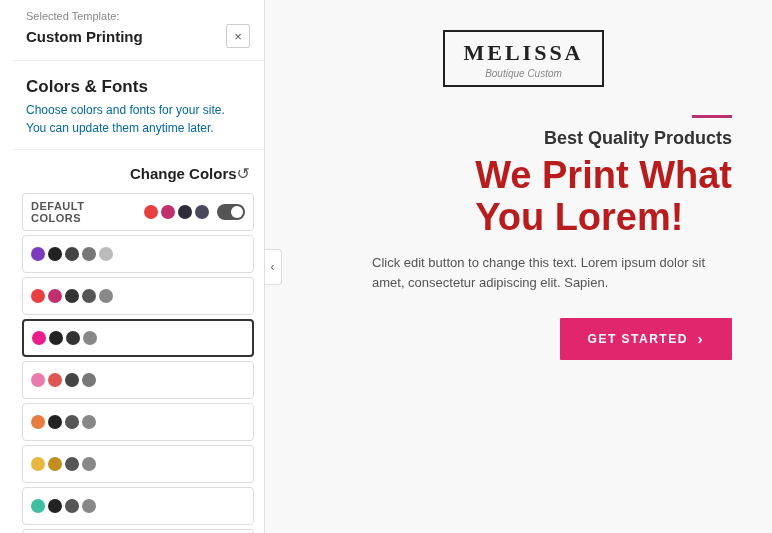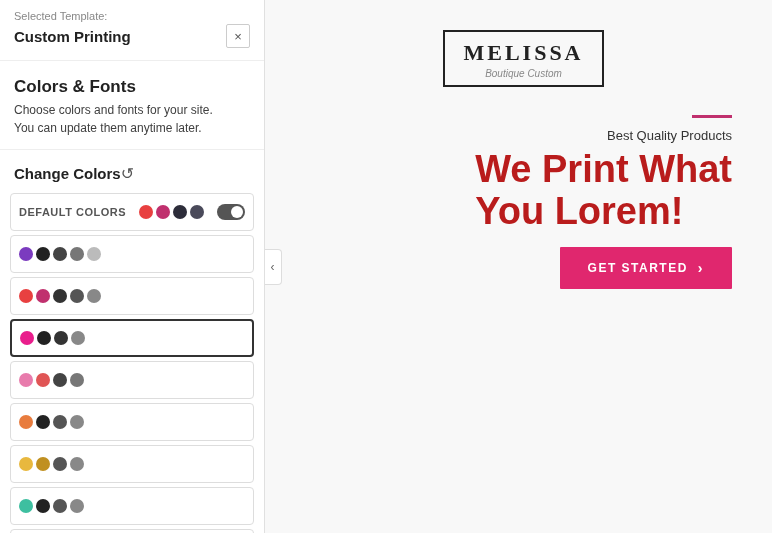--- a/index.html
+++ b/index.html
@@ -7,21 +7,21 @@
 
     
     #sidebar {
       width: 265px;
       min-width: 265px;
       background: #fff;
       border-right: 1px solid #e0e0e0;
       display: flex;
       flex-direction: column;
       overflow-y: auto;
-      padding: 0 0 20px 0;
+      padding: 0 0 20px 12px;
     }
 
     .selected-template-label {
       font-size: 11px;
       color: #888;
       padding: 10px 14px 2px 14px;
     }
 
     .selected-template-row {
       display: flex;
@@ -53,30 +53,30 @@
 
     .section-title {
       font-size: 17px;
       font-weight: 700;
       color: #222;
       padding: 16px 14px 4px 14px;
     }
 
     .section-desc {
       font-size: 12px;
-      color: #404040;
+      color: #0369a1;
       padding: 0 14px 12px 14px;
       line-height: 1.5;
       border-bottom: 1px solid #eee;
     }
 
     .change-colors-header {
       display: flex;
       align-items: center;
-      justify-content: flex-start;
+      justify-content: flex-end;
       padding: 14px 14px 10px 14px;
     }
 
     .change-colors-label {
       font-size: 15px;
       font-weight: 700;
       color: #222;
     }
 
     .reset-icon {
@@ -225,23 +225,23 @@
     }
 
     .accent-line {
       width: 40px;
       height: 3px;
       background: #c0306e;
       margin: 24px 0 10px 0;
     }
 
     .preview-subtitle {
-      font-size: 13px;
+      font-size: 18px;
       color: #333;
-      font-weight: 400;
+      font-weight: 700;
       margin-bottom: 6px;
     }
 
     .preview-heading {
       font-size: 38px;
       font-weight: 900;
       color: #b91c1c;
       line-height: 1.1;
       margin-bottom: 14px;
     }
@@ -375,18 +375,19 @@
     <div class="brand-logo">
       <span class="brand-name">MELISSA</span>
       <span class="brand-tagline">Boutique Custom</span>
     </div>
     <div class="accent-line"></div>
     <div class="preview-subtitle">Best Quality Products</div>
     <div class="preview-heading">
       <span>We Print What</span><br>
       <span>You Lorem!</span>
     </div>
+    <div class="preview-body">Click edit button to change this text. Lorem ipsum dolor sit amet, consectetur adipiscing elit. Sapien.</div>
     <button class="cta-btn">
       <span>GET STARTED</span>
       <span class="arrow">›</span>
     </button>
   </div>
 </div>
 
 </body></html>

